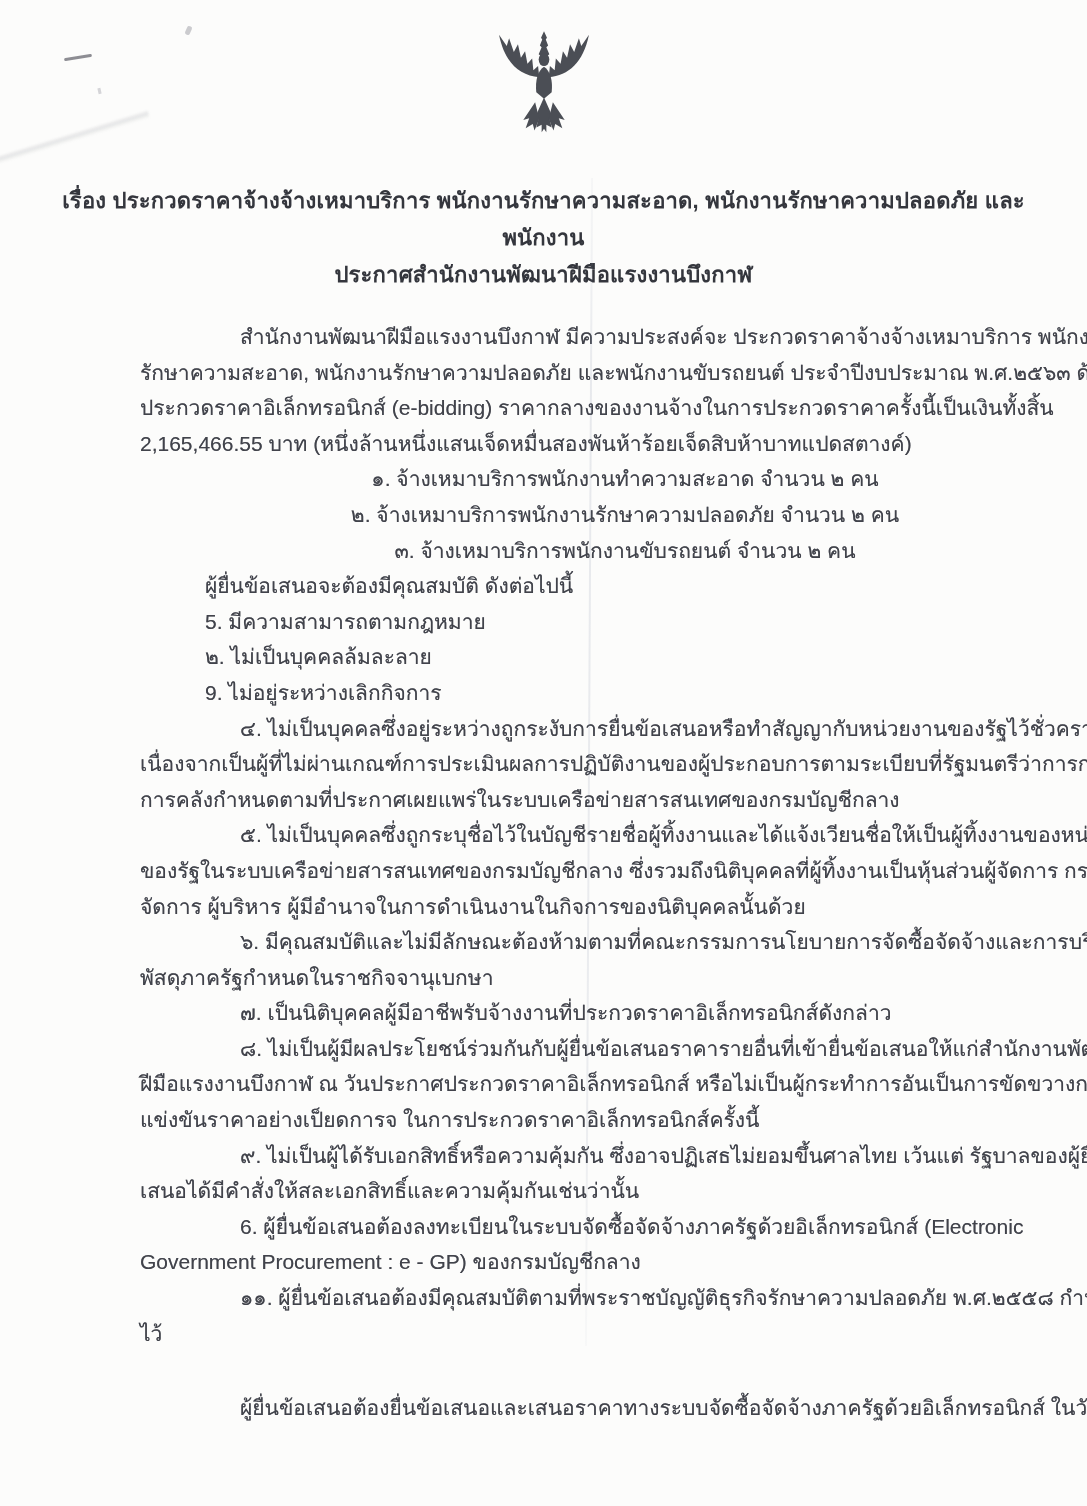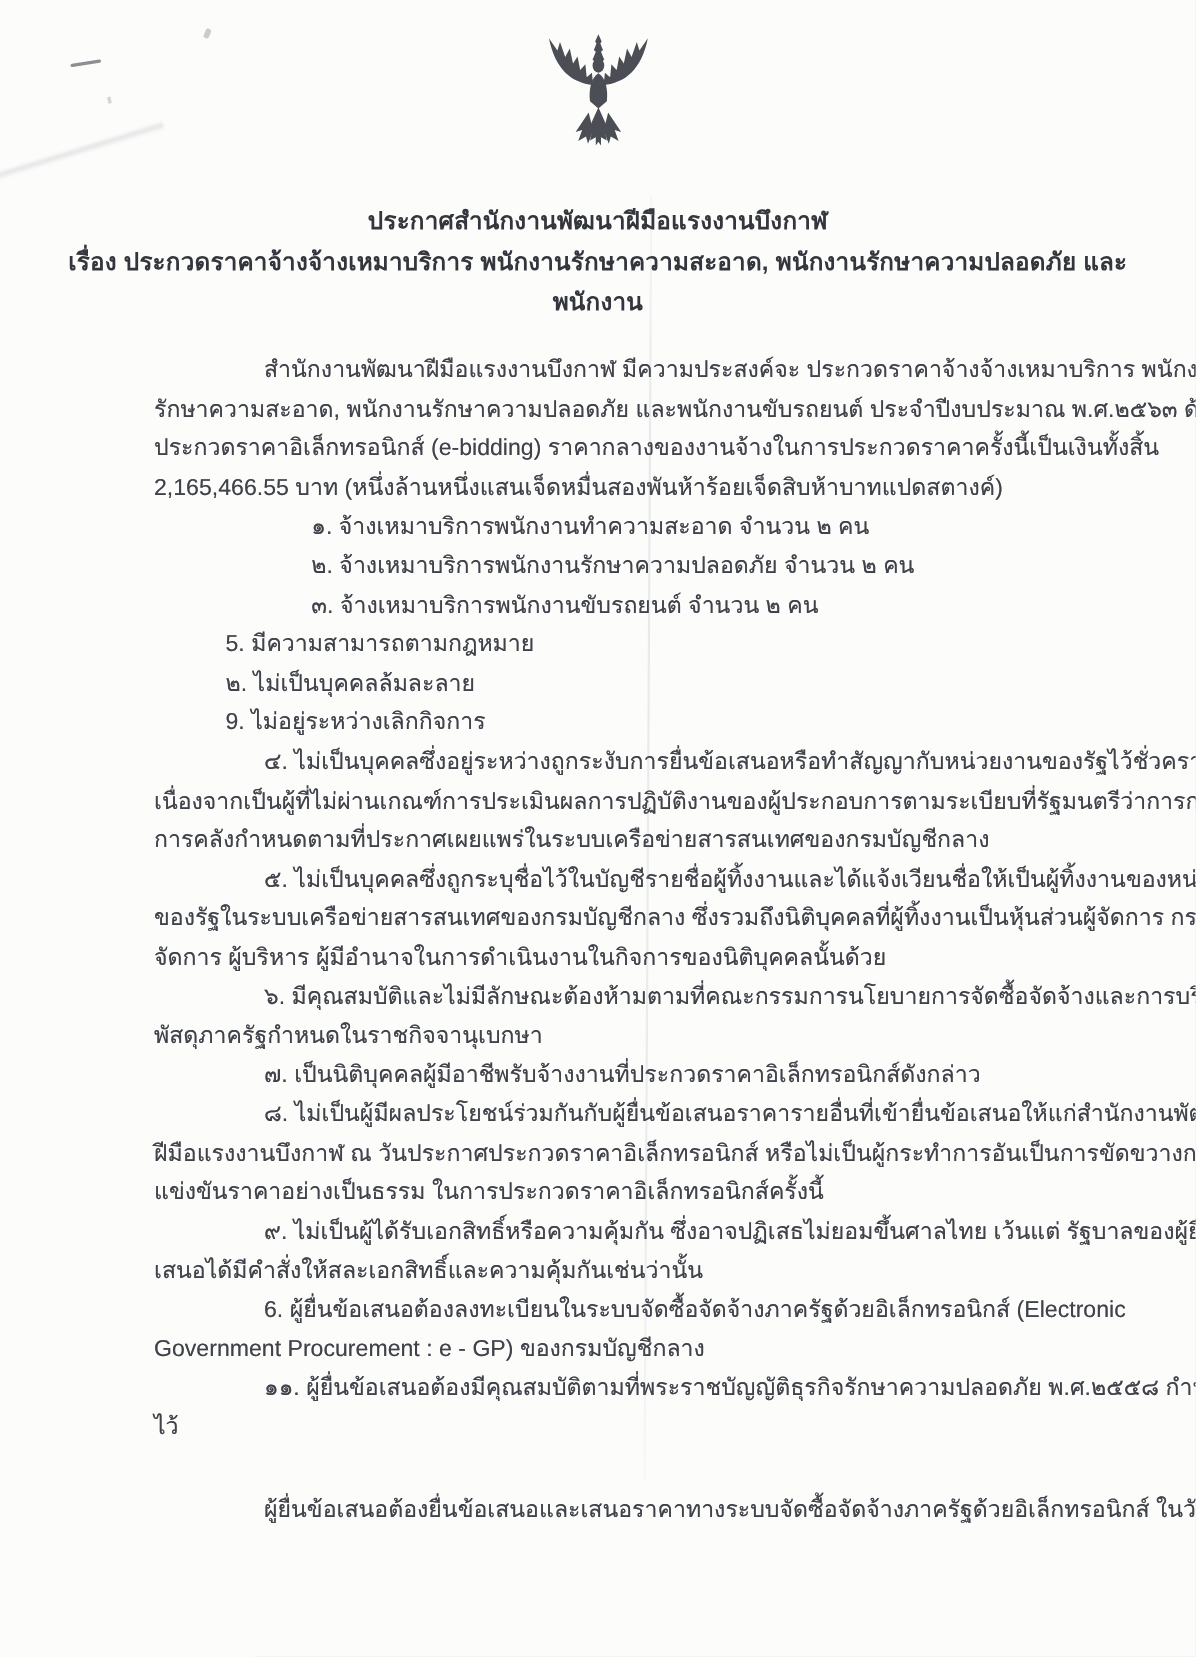--- a/index.html
+++ b/index.html
@@ -50,21 +50,21 @@
   
   .doc-body{
     margin-top:26px;
     padding:0 120px 0 140px;
     font-size:21px;
     line-height:35.6px;
     text-shadow:0 0 .4px rgba(60,62,72,.55);
   }
   .ln{white-space:nowrap;}
   .i1{padding-left:100px;}   
-  .i2{padding-left:143px;}   
+  .i2{padding-left:143px;text-align:center;}   
   .is{padding-left:65px;}    
   .gap{margin-top:39px;}
 </style>
 </head>
 <body>
 
 <div class="page">
 
   <div class="artifact mark-dash"></div>
   <div class="artifact mark-speck"></div>
@@ -90,47 +90,48 @@
       <path d="M85,122 l-20,30 10,-3 -6,17 12,-7 3,11 8,-20 z"></path>
 
       <path d="M115,122 l20,30 -10,-3 6,17 -12,-7 -3,11 -8,-20 z"></path>
 
       <path d="M88,72 l-10,-6 4,10 z"></path>
       <path d="M112,72 l10,-6 -4,10 z"></path>
     </g>
   </svg>
 
   <div class="title">
+    <div class="tl">เรื่อง ประกวดราคาจ้างจ้างเหมาบริการ พนักงานรักษาความสะอาด, พนักงานรักษาความปลอดภัย และพนักงาน</div>
     <div class="tl">ประกาศสำนักงานพัฒนาฝีมือแรงงานบึงกาฬ</div>
-    <div class="tl">เรื่อง ประกวดราคาจ้างจ้างเหมาบริการ พนักงานรักษาความสะอาด, พนักงานรักษาความปลอดภัย และพนักงาน</div>
   </div>
 
   <div class="doc-body">
     <div class="ln i1">สำนักงานพัฒนาฝีมือแรงงานบึงกาฬ มีความประสงค์จะ ประกวดราคาจ้างจ้างเหมาบริการ พนักงาน</div>
     <div class="ln">รักษาความสะอาด, พนักงานรักษาความปลอดภัย และพนักงานขับรถยนต์ ประจำปีงบประมาณ พ.ศ.๒๕๖๓ ด้วยวิธี</div>
     <div class="ln">ประกวดราคาอิเล็กทรอนิกส์ (e-bidding) ราคากลางของงานจ้างในการประกวดราคาครั้งนี้เป็นเงินทั้งสิ้น</div>
     <div class="ln">2,165,466.55 บาท (หนึ่งล้านหนึ่งแสนเจ็ดหมื่นสองพันห้าร้อยเจ็ดสิบห้าบาทแปดสตางค์)</div>
     <div class="ln i2">๑. จ้างเหมาบริการพนักงานทำความสะอาด จำนวน ๒ คน</div>
     <div class="ln i2">๒. จ้างเหมาบริการพนักงานรักษาความปลอดภัย จำนวน ๒ คน</div>
     <div class="ln i2">๓. จ้างเหมาบริการพนักงานขับรถยนต์ จำนวน ๒ คน</div>
+    <div class="ln is">ผู้ยื่นข้อเสนอจะต้องมีคุณสมบัติ ดังต่อไปนี้</div>
     <div class="ln is">5. มีความสามารถตามกฎหมาย</div>
     <div class="ln is">๒. ไม่เป็นบุคคลล้มละลาย</div>
     <div class="ln is">9. ไม่อยู่ระหว่างเลิกกิจการ</div>
     <div class="ln i1">๔. ไม่เป็นบุคคลซึ่งอยู่ระหว่างถูกระงับการยื่นข้อเสนอหรือทำสัญญากับหน่วยงานของรัฐไว้ชั่วคราว</div>
     <div class="ln">เนื่องจากเป็นผู้ที่ไม่ผ่านเกณฑ์การประเมินผลการปฏิบัติงานของผู้ประกอบการตามระเบียบที่รัฐมนตรีว่าการกระทรวง</div>
     <div class="ln">การคลังกำหนดตามที่ประกาศเผยแพร่ในระบบเครือข่ายสารสนเทศของกรมบัญชีกลาง</div>
     <div class="ln i1">๕. ไม่เป็นบุคคลซึ่งถูกระบุชื่อไว้ในบัญชีรายชื่อผู้ทิ้งงานและได้แจ้งเวียนชื่อให้เป็นผู้ทิ้งงานของหน่วยงาน</div>
     <div class="ln">ของรัฐในระบบเครือข่ายสารสนเทศของกรมบัญชีกลาง ซึ่งรวมถึงนิติบุคคลที่ผู้ทิ้งงานเป็นหุ้นส่วนผู้จัดการ กรรมการผู้</div>
     <div class="ln">จัดการ ผู้บริหาร ผู้มีอำนาจในการดำเนินงานในกิจการของนิติบุคคลนั้นด้วย</div>
     <div class="ln i1">๖. มีคุณสมบัติและไม่มีลักษณะต้องห้ามตามที่คณะกรรมการนโยบายการจัดซื้อจัดจ้างและการบริหาร</div>
     <div class="ln">พัสดุภาครัฐกำหนดในราชกิจจานุเบกษา</div>
     <div class="ln i1">๗. เป็นนิติบุคคลผู้มีอาชีพรับจ้างงานที่ประกวดราคาอิเล็กทรอนิกส์ดังกล่าว</div>
     <div class="ln i1">๘. ไม่เป็นผู้มีผลประโยชน์ร่วมกันกับผู้ยื่นข้อเสนอราคารายอื่นที่เข้ายื่นข้อเสนอให้แก่สำนักงานพัฒนา</div>
     <div class="ln">ฝีมือแรงงานบึงกาฬ ณ วันประกาศประกวดราคาอิเล็กทรอนิกส์ หรือไม่เป็นผู้กระทำการอันเป็นการขัดขวางการ</div>
-    <div class="ln">แข่งขันราคาอย่างเป็นธรรม ในการประกวดราคาอิเล็กทรอนิกส์ครั้งนี้</div>
+    <div class="ln">แข่งขันราคาอย่างเป็ยดการจ ในการประกวดราคาอิเล็กทรอนิกส์ครั้งนี้</div>
     <div class="ln i1">๙. ไม่เป็นผู้ได้รับเอกสิทธิ์หรือความคุ้มกัน ซึ่งอาจปฏิเสธไม่ยอมขึ้นศาลไทย เว้นแต่ รัฐบาลของผู้ยื่นข้อ</div>
     <div class="ln">เสนอได้มีคำสั่งให้สละเอกสิทธิ์และความคุ้มกันเช่นว่านั้น</div>
     <div class="ln i1">6. ผู้ยื่นข้อเสนอต้องลงทะเบียนในระบบจัดซื้อจัดจ้างภาครัฐด้วยอิเล็กทรอนิกส์ (Electronic</div>
     <div class="ln">Government Procurement : e - GP) ของกรมบัญชีกลาง</div>
     <div class="ln i1">๑๑. ผู้ยื่นข้อเสนอต้องมีคุณสมบัติตามที่พระราชบัญญัติธุรกิจรักษาความปลอดภัย พ.ศ.๒๕๕๘ กำหนด</div>
     <div class="ln">ไว้</div>
     <div class="ln i1 gap">ผู้ยื่นข้อเสนอต้องยื่นข้อเสนอและเสนอราคาทางระบบจัดซื้อจัดจ้างภาครัฐด้วยอิเล็กทรอนิกส์ ในวันที่</div>
   </div>
 
 </div>

